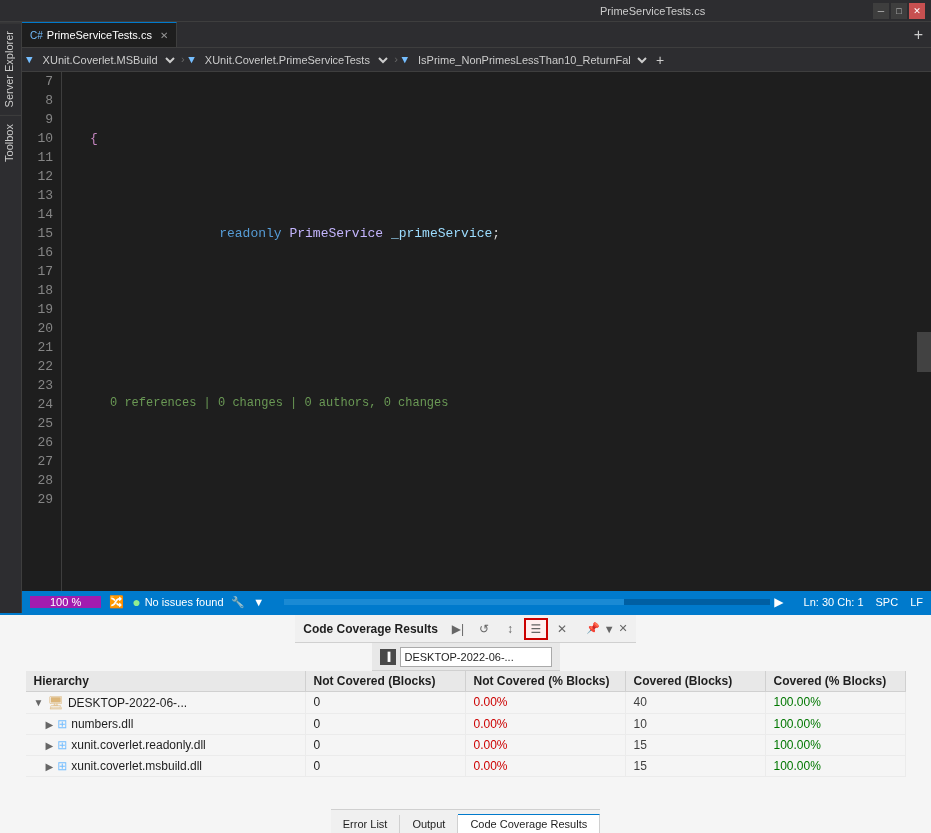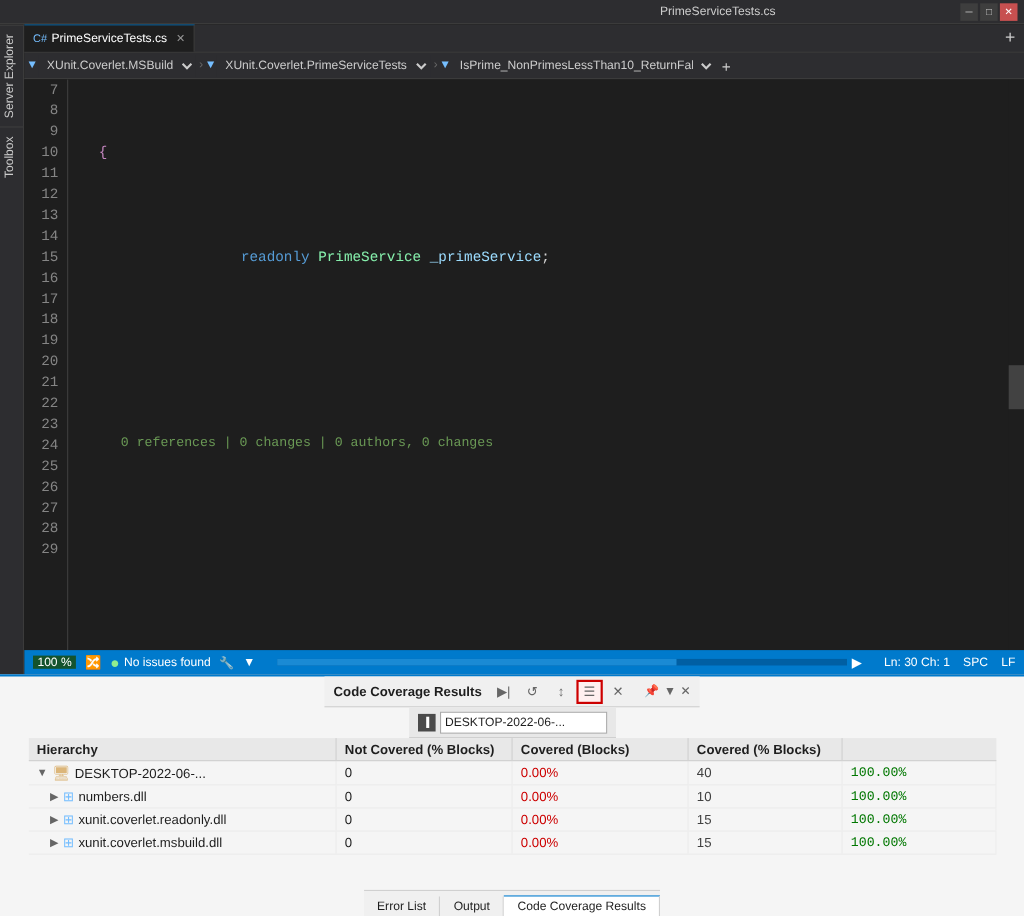--- a/index.html
+++ b/index.html
@@ -152,21 +152,21 @@
       font-size: 13px;
       line-height: 19px;
       overflow-x: auto;
       white-space: pre;
     }
     .code-line { display: flex; align-items: center; min-height: 19px; }
     
     
     .kw { color: #569cd6; }
     .kw2 { color: #c586c0; }
-    .cls { color: #86efac; text-align: center; }
+    .cls { color: #c4b5fd; text-align: center; }
     .punct { color: #d4d4d4; }
     .ident { color: #9cdcfe; }
 
     
     .code-editor::-webkit-scrollbar { width: 10px; height: 10px; }
     .code-editor::-webkit-scrollbar-track { background: #1e1e1e; }
     .code-editor::-webkit-scrollbar-thumb { background: #424242; }
 
     
     .status-bar {
@@ -296,21 +296,21 @@
       padding: 3px 8px;
       color: #1e1e1e;
       border-right: 1px solid #ebebeb;
       white-space: nowrap;
       overflow: hidden;
       text-overflow: ellipsis;
       font-size: 12px;
     }
     .td.red-val { color: #cc0000; }
     .td.blue-val { color: #404040; }
-    .td.green-val { color: #007700; font-family: Liberation Mono, monospace; }
+    .td.green-val { color: #007700; }
     .hierarchy-cell {
       display: flex;
       align-items: center;
       gap: 4px;
     }
     .expand-arrow {
       color: #666;
       font-size: 10px;
       cursor: pointer;
     }
@@ -506,21 +506,21 @@
         </div>
       </div>
 
       <div class="v-scrollbar">
         <div class="v-thumb"></div>
       </div>
     </div>
 
     <div class="status-bar">
       <div class="status-left">
-        <span style="background:#14532d;padding:0 4px;cursor:pointer;">100 %</span>
+        <span style="background:#a21caf;padding:0 20px;cursor:pointer;">100 %</span>
         <span style="font-size:12px;">🔀</span>
         <span style="display:flex;align-items:center;gap:4px;">
           <span style="color:#90ee90;font-size:14px;">●</span>
           <span>No issues found</span>
         </span>
         <span>🔧</span>
         <span style="cursor:pointer;">▼</span>
       </div>
 
       <div style="flex:1;display:flex;align-items:center;padding:0 8px;">
@@ -559,20 +559,21 @@
 
   <div class="panel-input-row">
     <div class="panel-input-icon">▐</div>
     <input type="text" class="panel-input" value="DESKTOP-2022-06-..." style="">
   </div>
 
   <div class="coverage-table">
 
     <div class="table-header">
       <div class="th">Hierarchy</div>
+      <div class="th">Not Covered (Blocks)</div>
       <div class="th">Not Covered (% Blocks)</div>
       <div class="th">Covered (Blocks)</div>
       <div class="th">Covered (% Blocks)</div>
     </div>
 
     <div class="table-row">
       <div class="td hierarchy-cell">
         <span class="expand-arrow">▼</span>
         <span class="folder-icon">🖥</span>
         <span>DESKTOP-2022-06-...</span>

